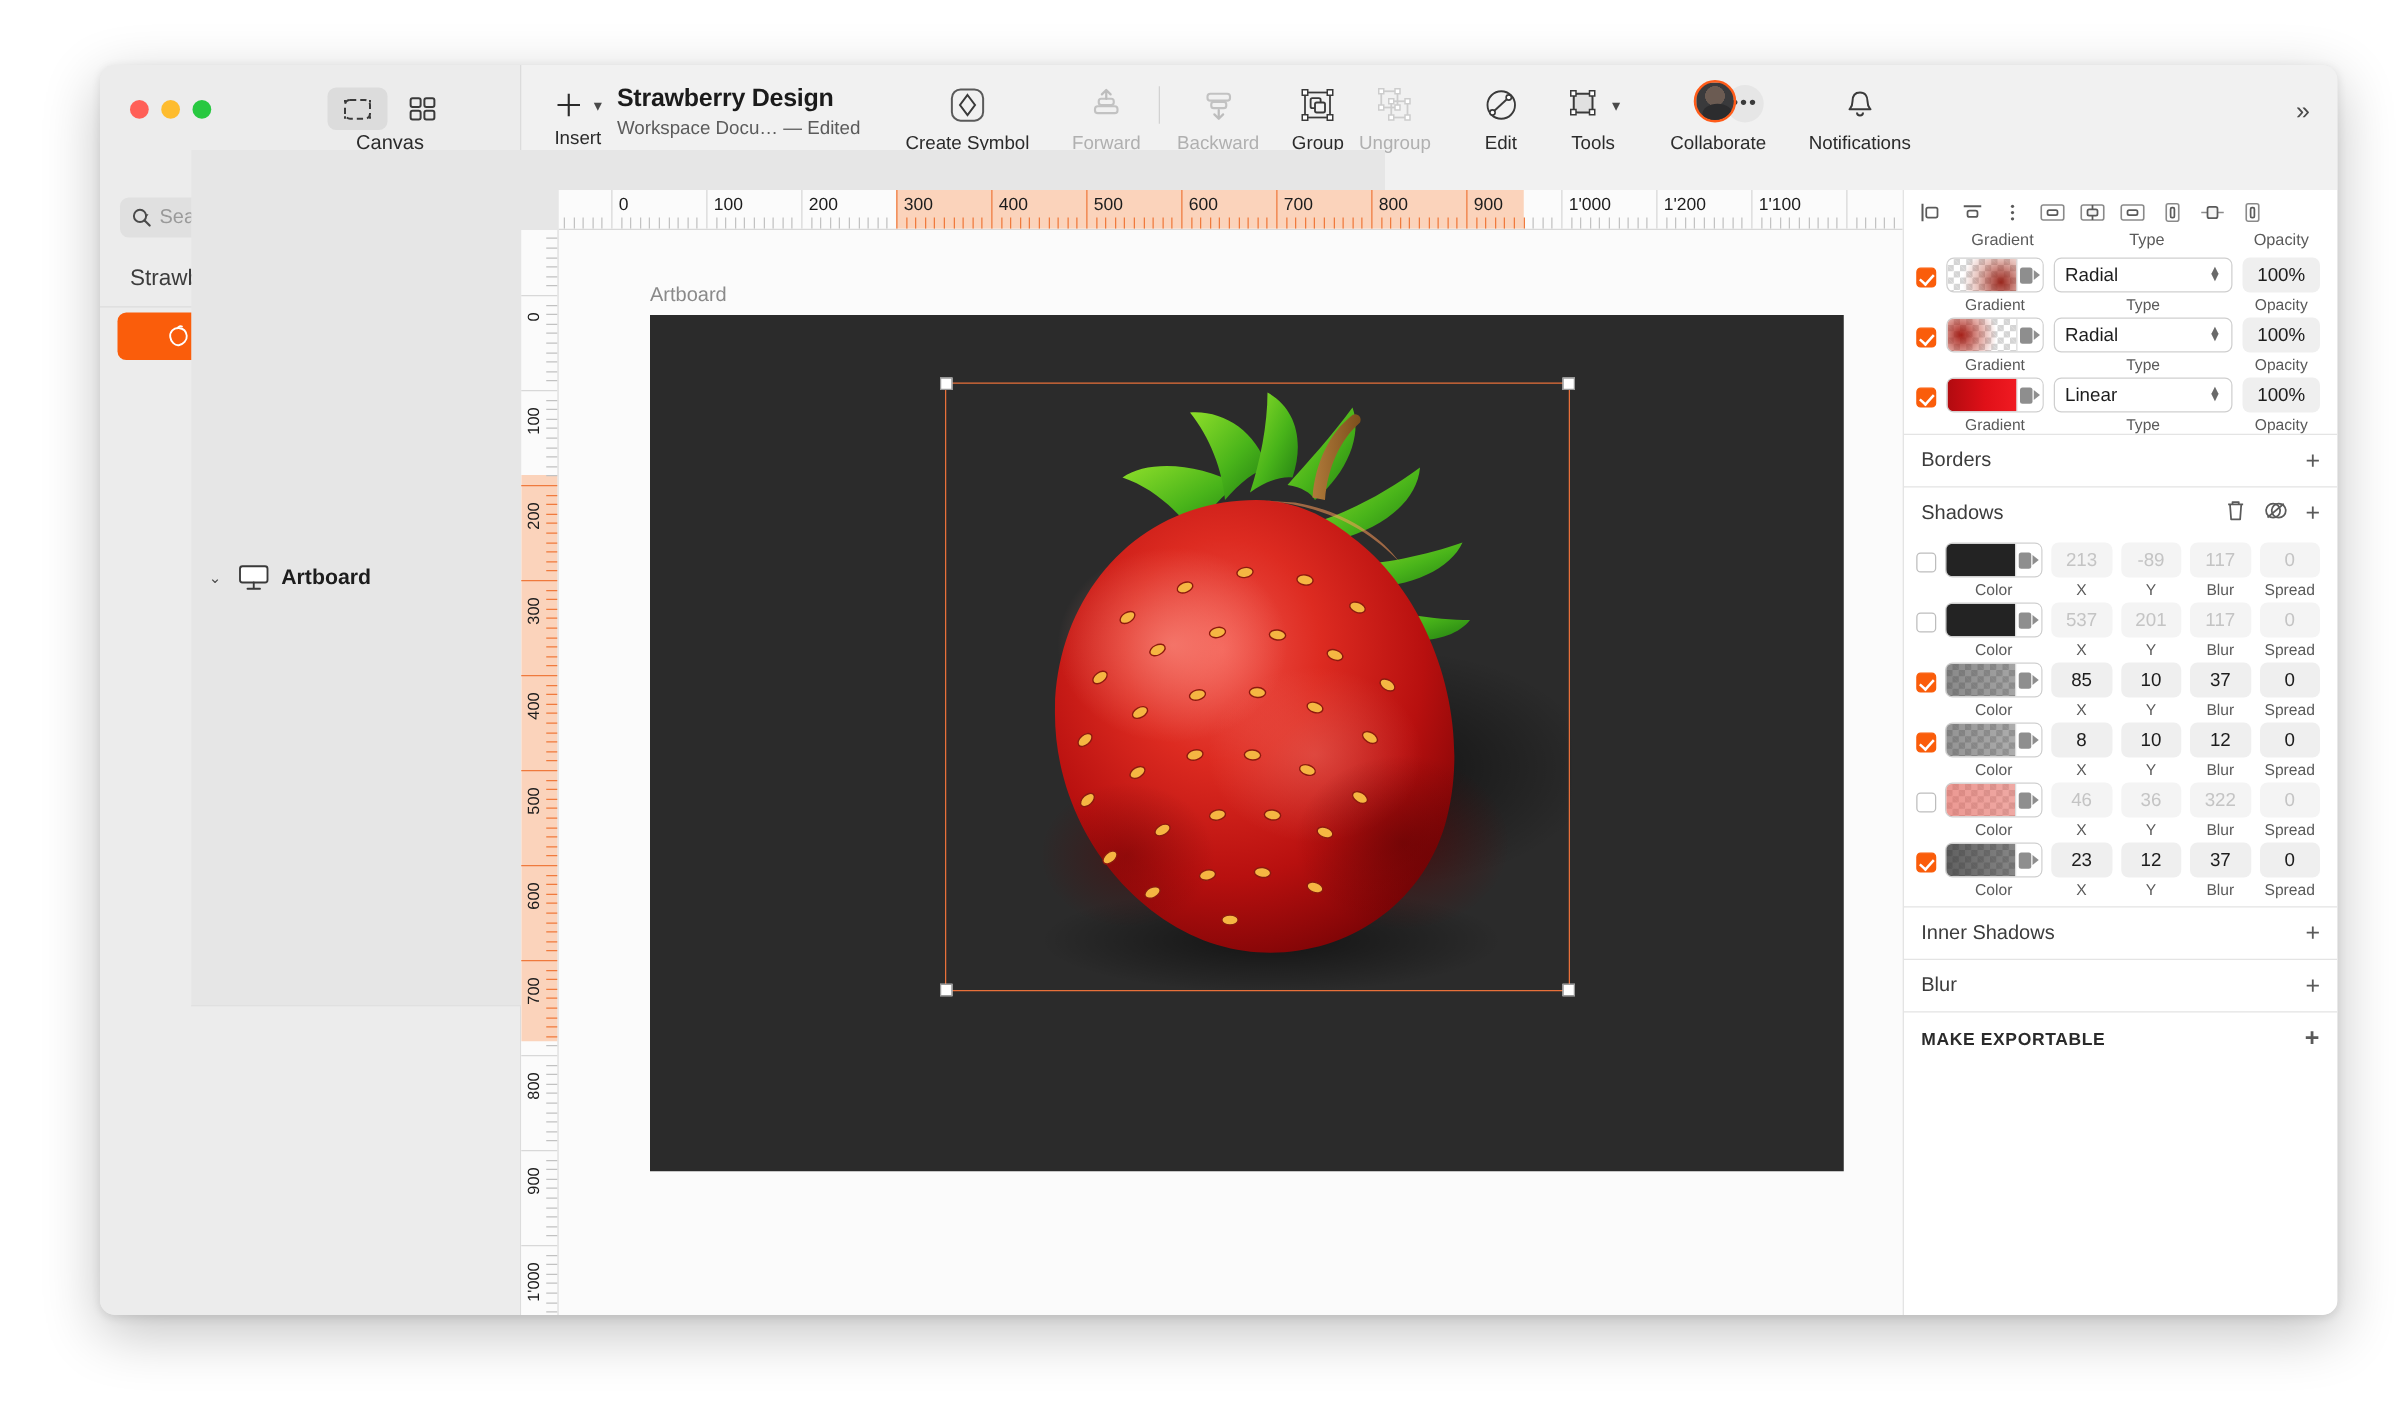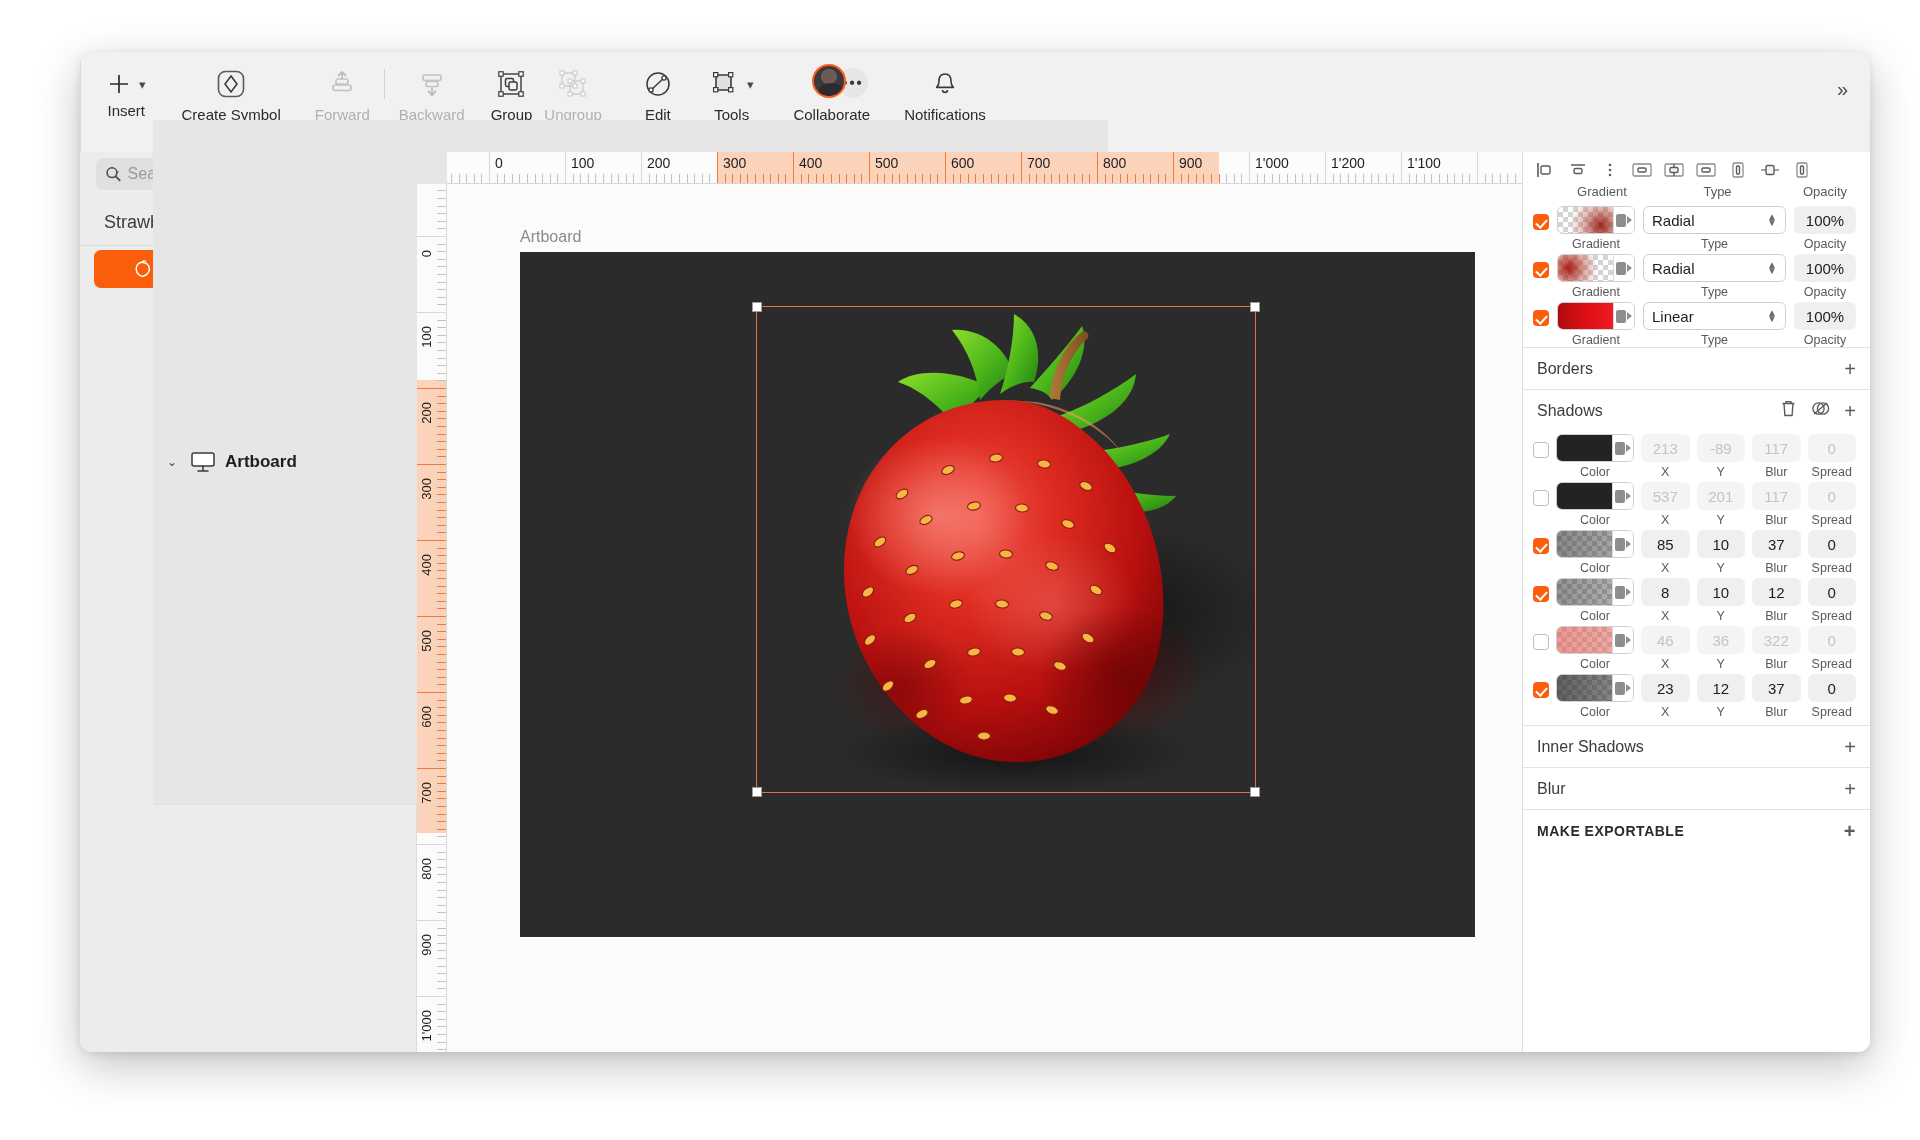--- a/index.html
+++ b/index.html
@@ -366,33 +366,61 @@
   }
   .num-box.off { color: #c4c4c4; background: #f4f4f4; }
   .sh-solid { position: absolute; inset: 0; }
 </style>
 </head>
 <body>
 
 <div class="app-window">
 
   <div class="titlebar">
+    <div class="tb-left">
+      <div class="traffic">
+        <div class="dot red"></div>
+        <div class="dot yellow"></div>
+        <div class="dot green"></div>
+      </div>
+      <div class="canvas-toggle">
+        <div class="seg-btn active">
+          <svg width="24" height="19" viewBox="0 0 24 19">
+            <path d="M2 2 L2 4 M2 15 L2 17 M22 2 L22 4 M22 15 L22 17" stroke="#3a3a3a" stroke-width="1.6" fill="none"></path>
+            <rect x="2" y="2" width="20" height="15" rx="4" fill="none" stroke="#3a3a3a" stroke-width="1.6" stroke-dasharray="5 3.2"></rect>
+          </svg>
+        </div>
+        <div class="seg-btn">
+          <svg width="22" height="20" viewBox="0 0 22 20">
+            <rect x="1.5" y="1.5" width="8" height="7" rx="1.6" fill="none" stroke="#3a3a3a" stroke-width="1.6"></rect>
+            <rect x="12.5" y="1.5" width="8" height="7" rx="1.6" fill="none" stroke="#3a3a3a" stroke-width="1.6"></rect>
+            <rect x="1.5" y="11.5" width="8" height="7" rx="1.6" fill="none" stroke="#3a3a3a" stroke-width="1.6"></rect>
+            <rect x="12.5" y="11.5" width="8" height="7" rx="1.6" fill="none" stroke="#3a3a3a" stroke-width="1.6"></rect>
+          </svg>
+        </div>
+      </div>
+      <div class="canvas-label">Canvas</div>
+    </div>
 
     <div class="tb-right">
 
       <div class="insert-group">
         <div class="insert-row">
           <svg width="24" height="24" viewBox="0 0 24 24">
             <path d="M12 3 L12 21 M3 12 L21 12" stroke="#2b2b2b" stroke-width="1.7"></path>
           </svg>
           <span class="chev">▾</span>
         </div>
         <div class="tlabel" style="font-size:15px;color:#2b2b2b;">Insert</div>
       </div>
 
+      <div class="doc-title">
+        <div class="dt-main">Strawberry Design</div>
+        <div class="dt-sub">Workspace Docu…  — Edited</div>
+      </div>
 
       <div style="width:30px;"></div>
 
       <div class="tool">
         <div class="ticon">
           <svg width="32" height="32" viewBox="0 0 32 32">
             <rect x="3.5" y="3.5" width="25" height="25" rx="7" fill="none" stroke="#5a5a5a" stroke-width="1.6"></rect>
             <path d="M16 8 L22 16 L16 24 L10 16 Z" fill="none" stroke="#3a3a3a" stroke-width="1.6"></path>
           </svg>
         </div>

